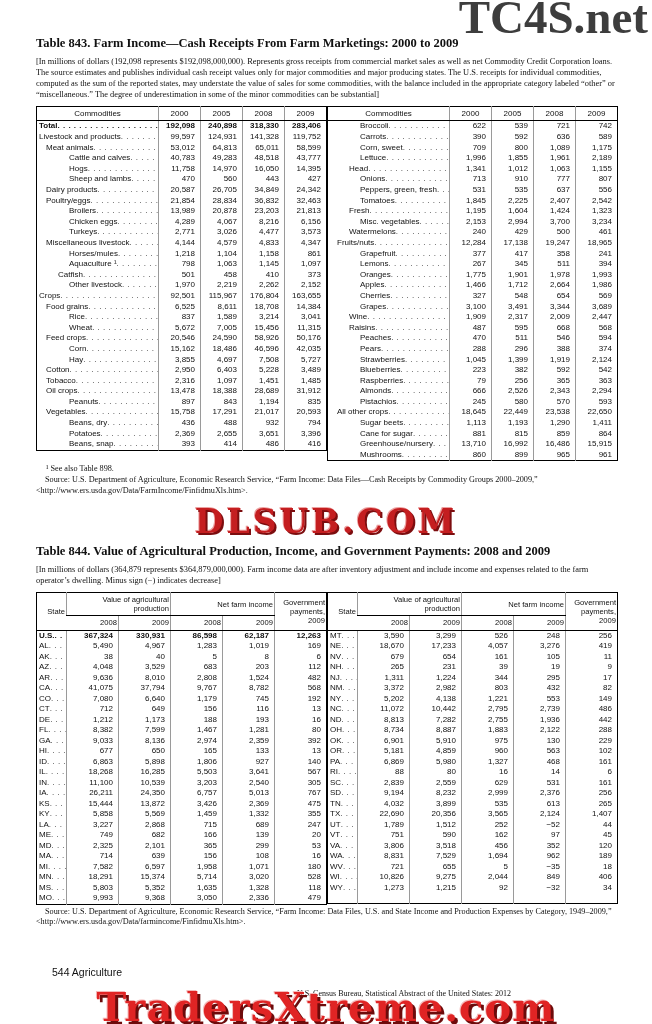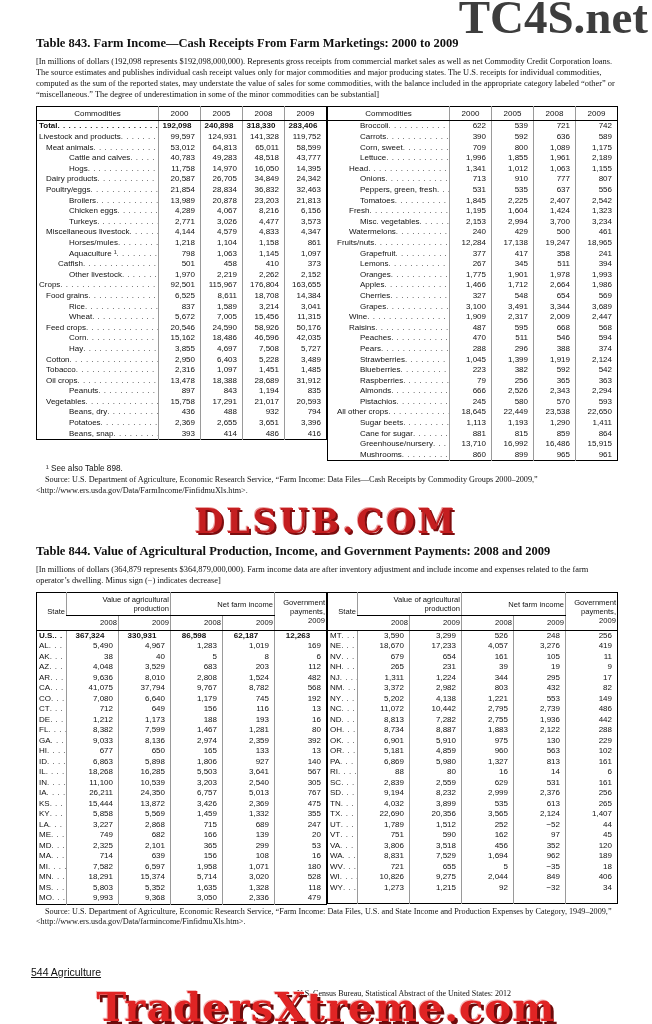--- a/index.html
+++ b/index.html
@@ -41,22 +41,22 @@
   .num { text-align:right; padding-right:5px; white-space:nowrap; overflow:hidden; }
   .lf  { display:flex; align-items:baseline; overflow:hidden; }
   .lbl { white-space:nowrap; }
   .i0 { padding-left:2px; } .i1 { padding-left:9px; }
   .i2 { padding-left:32px; } .i3 { padding-left:21px; }
   .dots { flex:1; overflow:hidden; white-space:nowrap; color:#222; }
   .dots::after {
     content:" . . . . . . . . . . . . . . . . . . . . . . . . . . . . . . . . . . . . . . .";
     letter-spacing:0.5px;
   }
-  tr.bold td { font-weight:bold;text-align:center; }
-  .fnote { font-family:Liberation Sans, sans-serif; font-size:8.2px; margin:3px 0 1px 10px; }
+  tr.bold td { font-weight:bold; }
+  .fnote { font-family:Liberation Serif, serif; font-size:8.2px; margin:3px 0 1px 10px; }
   .src   { font-family:"Liberation Serif", serif; font-size:8.2px; line-height:1.32;
            margin-top:2px; text-indent:9px; }
   .sec844 .title { margin-top:2px; width:560px; }
   
   .wm-top {
     position:absolute; top:-10px; right:4px; z-index:4;
     font-family:"Liberation Serif", serif; font-weight:bold;
     font-size:47px; color:#3d3d3d;
   }
   .wm-mid {
@@ -64,21 +64,21 @@
     font-family:"DejaVu Serif", serif; font-weight:bold;
     font-size:33px; letter-spacing:3px; color:#c41e20;
     text-shadow:2px 2px 0 #7c0d0f, -1px -1px 0 #eda0a0;
   }
   .wm-bottom {
     position:absolute; left:0; right:0; bottom:-6px; z-index:6; text-align:center;
     font-family:"DejaVu Serif", serif; font-weight:bold;
     font-size:40px; letter-spacing:1px; color:#e02424;
     text-shadow:3px 3px 0 #6d0b0b, -1px -1px 0 #f4baba;
   }
-  .foot-left  { position:absolute; left:31px; bottom:46px; font-size:10.5px;text-decoration:underline; }
+  .foot-left  { position:absolute; left:52px; bottom:46px; font-size:10.5px; }
   .foot-right { position:absolute; left:156px; right:0; bottom:26px; z-index:1;
                 text-align:center; font-size:8px;
                 font-family:"Liberation Serif", serif; }
 </style>
 </head>
 <body>
 
 <div class="page">
 
   <div class="wm-top">TC4S.net</div>
@@ -162,20 +162,32 @@
                   </div>
                 </td>
                 <td class="num">11,758</td>
                 <td class="num">14,970</td>
                 <td class="num">16,050</td>
                 <td class="num">14,395</td>
               </tr>
               <tr>
                 <td class="lc">
                   <div class="lf">
+                    <span class="lbl i2">Sheep and lambs</span>
+                    <span class="dots"></span>
+                  </div>
+                </td>
+                <td class="num">470</td>
+                <td class="num">560</td>
+                <td class="num">443</td>
+                <td class="num">427</td>
+              </tr>
+              <tr>
+                <td class="lc">
+                  <div class="lf">
                     <span class="lbl i1">Dairy products</span>
                     <span class="dots"></span>
                   </div>
                 </td>
                 <td class="num">20,587</td>
                 <td class="num">26,705</td>
                 <td class="num">34,849</td>
                 <td class="num">24,342</td>
               </tr>
               <tr>
@@ -1436,21 +1448,21 @@
               <tr>
                 <td class="lc">
                   <div class="lf">
                     <span class="lbl i0">PA</span>
                     <span class="dots"></span>
                   </div>
                 </td>
                 <td class="num">6,869</td>
                 <td class="num">5,980</td>
                 <td class="num">1,327</td>
-                <td class="num">813</td>
+                <td class="num">468</td>
                 <td class="num">161</td>
               </tr>
               <tr>
                 <td class="lc">
                   <div class="lf">
                     <span class="lbl i0">RI</span>
                     <span class="dots"></span>
                   </div>
                 </td>
                 <td class="num">88</td>

